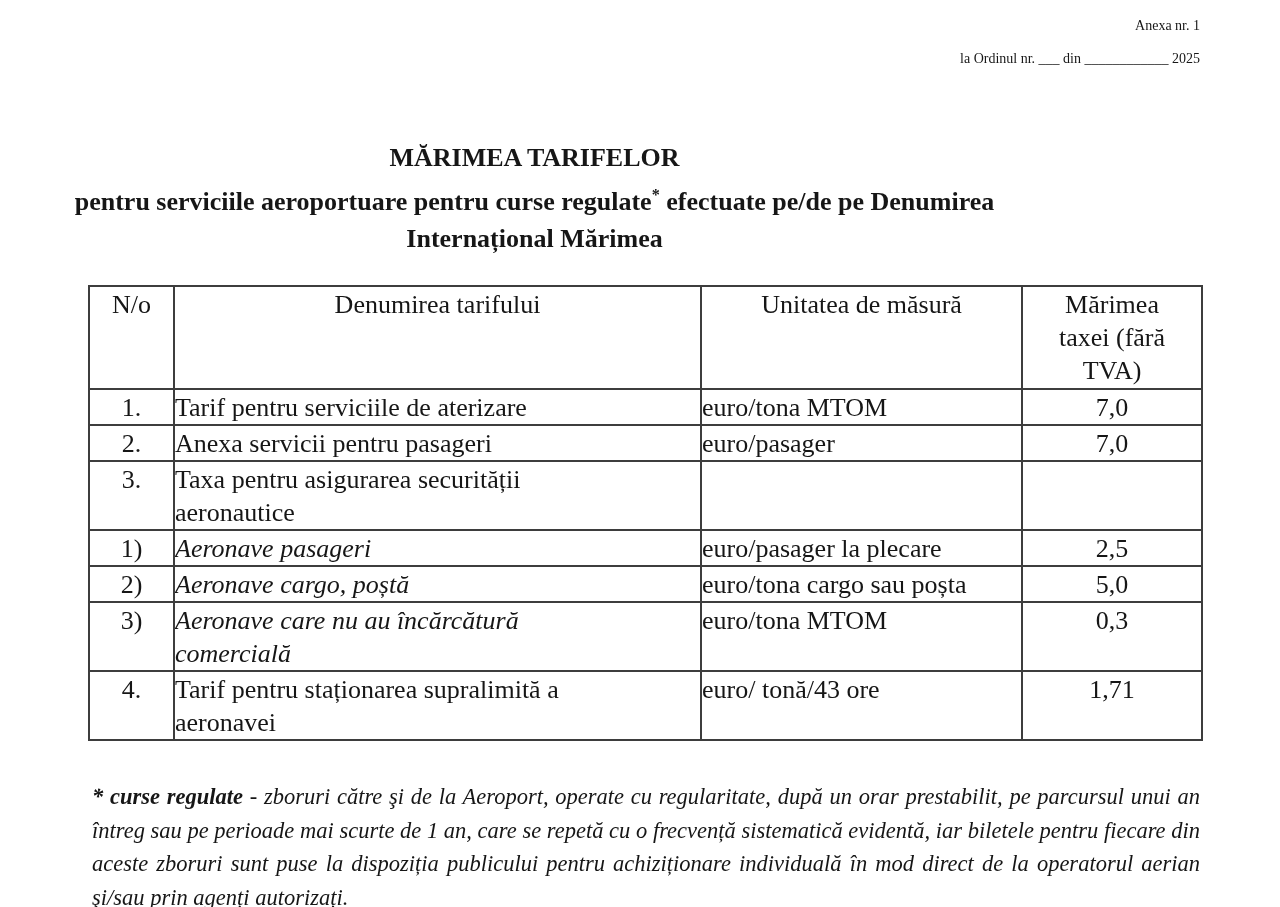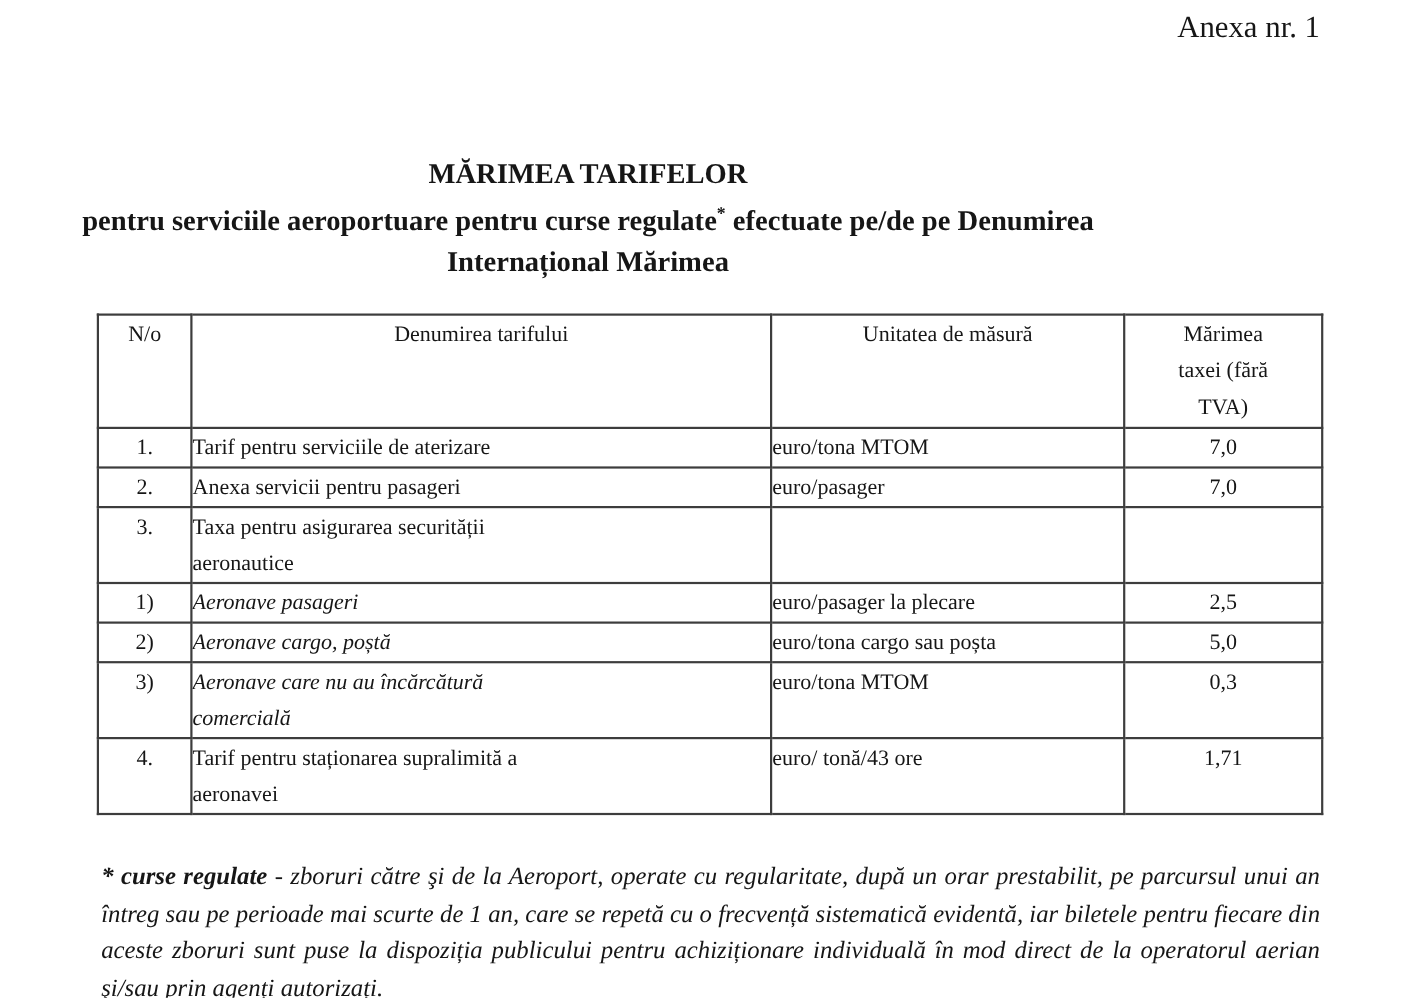--- a/index.html
+++ b/index.html
@@ -2,30 +2,30 @@
 <html><head>
 <meta charset="utf-8">
 <style>
   html,body { margin:0; padding:0; }
   body {
     width:1280px; height:907px; background:#ffffff; color:#161616;
     font-family:"Liberation Serif", serif; position:relative; overflow:hidden;
   }
   .hdr-right {
     position:absolute; top:9px; right:80px; text-align:right;
-    font-size:28px; line-height:33px; white-space:nowrap;
+    font-size:14px; line-height:33px; white-space:nowrap;
   }
   .title-block {
     position:absolute; top:139px; left:0; width:1069px; text-align:center;
     font-weight:bold; font-size:26px; line-height:37px;
   }
   .title-block sup { font-size:0.62em; vertical-align:super; }
   table.tariffs {
     position:absolute; left:88px; top:285px; width:1115px;
-    border-collapse:collapse; table-layout:fixed; font-size:20px;
+    border-collapse:collapse; table-layout:fixed; font-size:26px;
   }
   .tariffs td, .tariffs th {
     border:2px solid #3d3d3d; vertical-align:top; padding:1px 0 0 0;
     line-height:33px; white-space:pre-line; font-weight:normal; overflow:hidden;
   }
   .tariffs th { text-align:center; }
   .row-head  { height:103px; }
   .row-1line { height:34px; }
   .row-2line { height:68px; }
   .c-no   { text-align:center; }
@@ -37,20 +37,21 @@
     position:absolute; left:92px; width:1108px; top:780px;
     font-style:italic; font-size:22.5px; line-height:33.5px; text-align:justify;
   }
   .footnote .lead { font-weight:bold; }
 </style>
 </head>
 <body>
 
 <div class="hdr-right">
   <div>Anexa nr. 1</div>
+  <div>la Ordinul nr. ___ din ____________ 2025</div>
 </div>
 
 <div class="title-block">
   <div>MĂRIMEA TARIFELOR</div>
   <div><span>pentru serviciile aeroportuare pentru curse regulate</span><sup>*</sup><span> efectuate pe/de pe Denumirea</span></div>
   <div>Internațional Mărimea</div>
 </div>
 
 <table class="tariffs">
   <colgroup>

